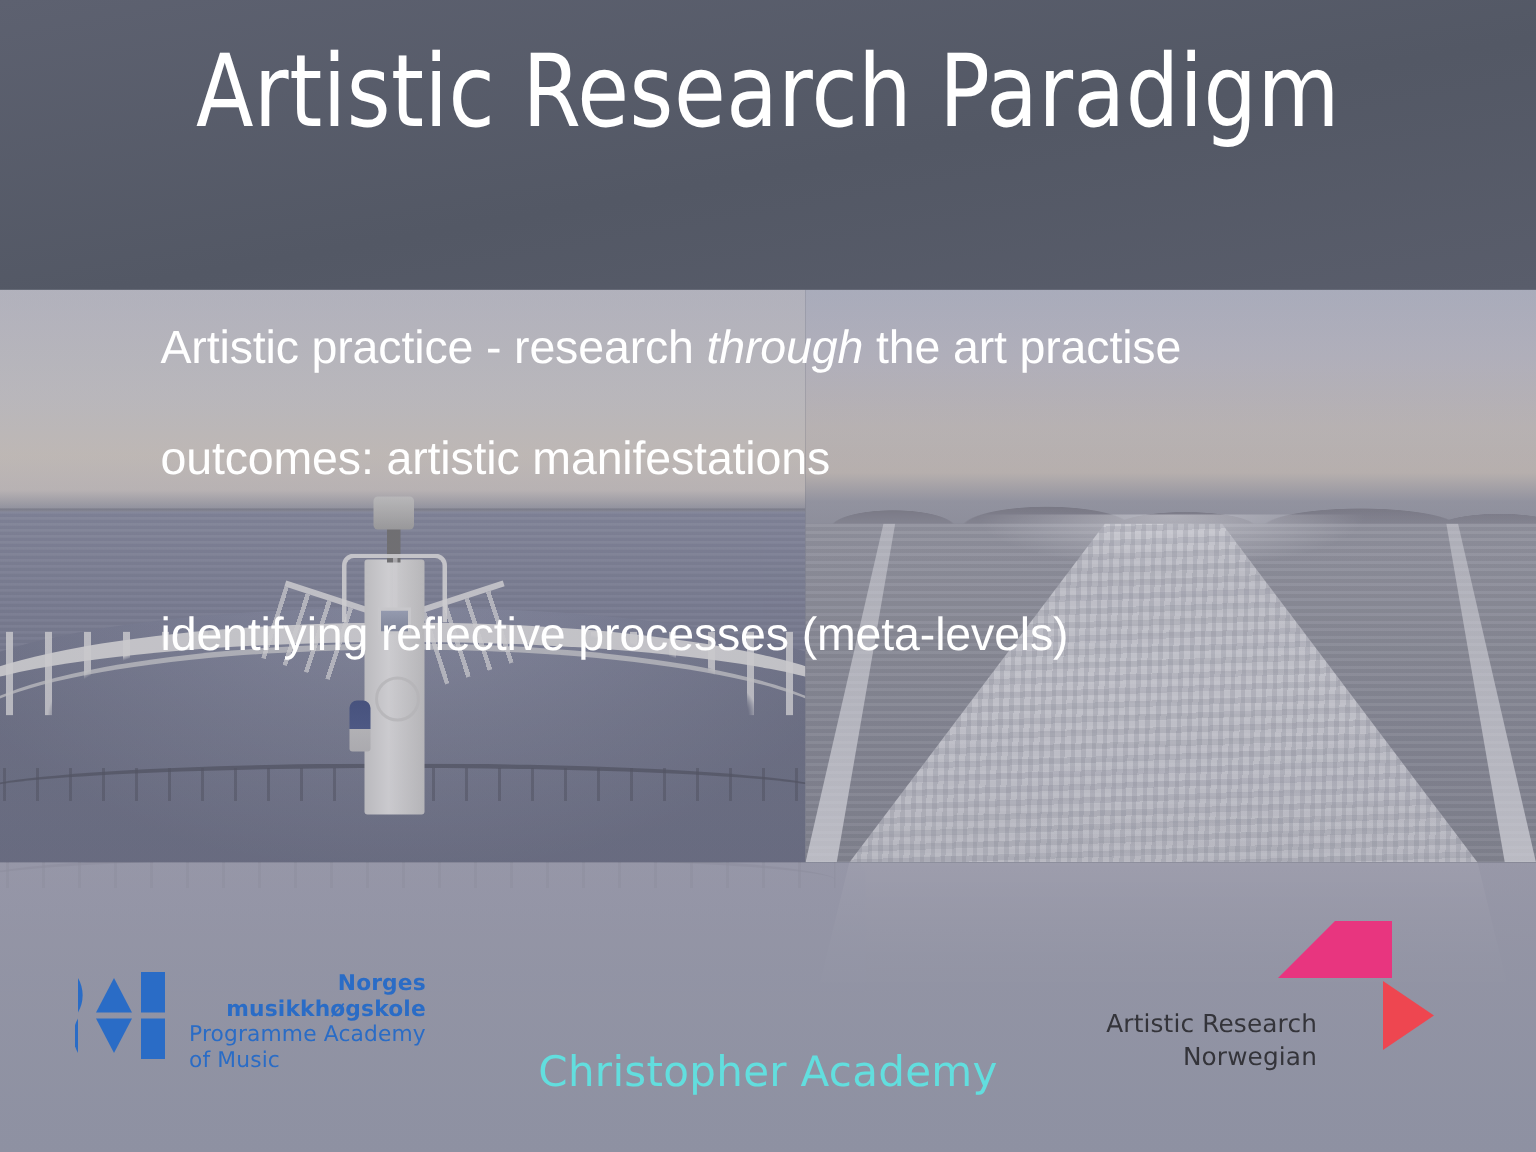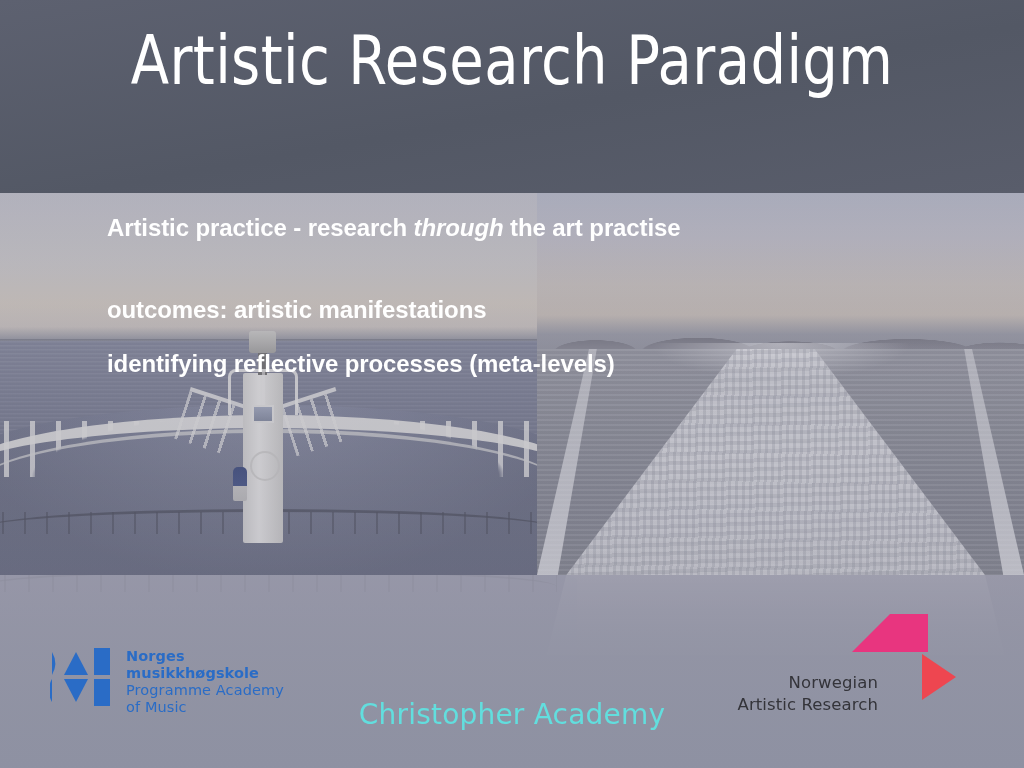--- a/index.html
+++ b/index.html
@@ -399,29 +399,29 @@
   
   .body-lines {
     position: absolute;
     left: 107px; top: 216px;
     width: 880px;
     z-index: 8;
   }
   .body-line {
     color: #ffffff;
     font-family: "Liberation Sans", sans-serif;
-    font-size: 24px;
-    font-weight: 700;
+    font-size: 31px;
+    font-weight: 400;
     line-height: 1.0;
     letter-spacing: -0.1px;
     white-space: nowrap;
   }
   .body-line.l1 { margin: 0 0 0 0; }
-  .body-line.l2 { margin: 58px 0 0 0; }
-  .body-line.l3 { margin: 30px 0 0 0; }
+  .body-line.l2 { margin: 43px 0 0 0; }
+  .body-line.l3 { margin: 86px 0 0 0; }
   .body-line em { font-style: italic; }
 
   
   .speaker-name {
     position: absolute;
     left: 0; top: 698px;
     width: 1024px;
     text-align: center;
     z-index: 9;
     color: #62dede;
@@ -450,20 +450,21 @@
     padding-top: 2px;
     color: #2a6cc6;
     font-family: "DejaVu Sans", sans-serif;
     line-height: 1.18;
     white-space: nowrap;
   }
   .nmh-text .strong {
     font-weight: 700;
     font-size: 14.5px;
     letter-spacing: .1px;
+    text-align: right;
   }
   .nmh-text .light {
     font-weight: 400;
     font-size: 14.5px;
     letter-spacing: .1px;
   }
 
   
   .narp-logo {
     position: absolute;
@@ -571,18 +572,18 @@
   </div>
 
   <div class="narp-logo">
     <svg class="narp-mark" viewBox="0 0 108 95">
 
       <polygon points="46,2 84,2 84,40 8,40" fill="#e8357f" transform="translate(-8,0)"></polygon>
 
       <polygon points="70,42 104,65 70,88" fill="#ee4650"></polygon>
     </svg>
     <div class="narp-text">
+      <div>Artistic Research</div>
       <div>Norwegian</div>
-      <div>Artistic Research</div>
     </div>
   </div>
 
 </div>
 
 </body></html>

